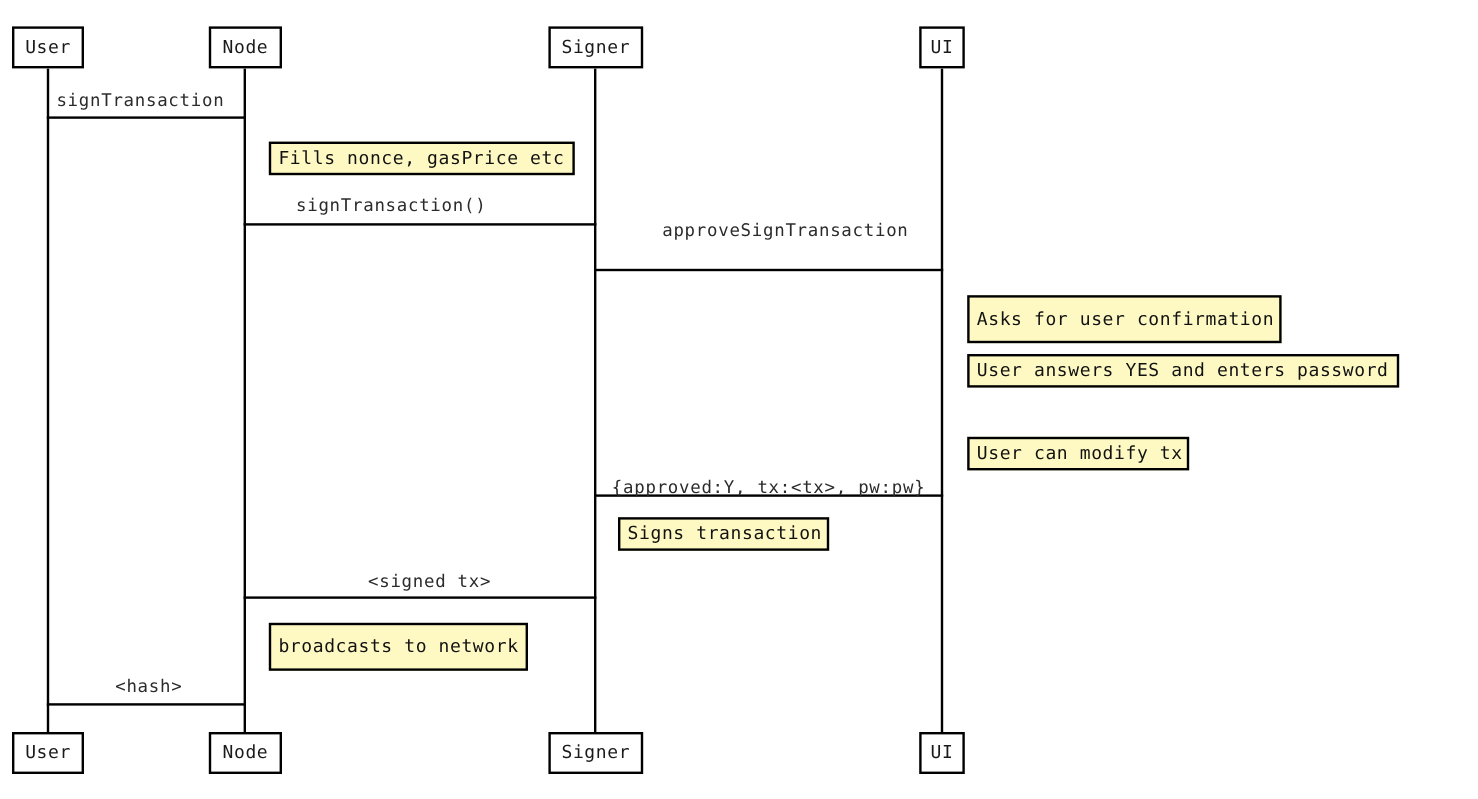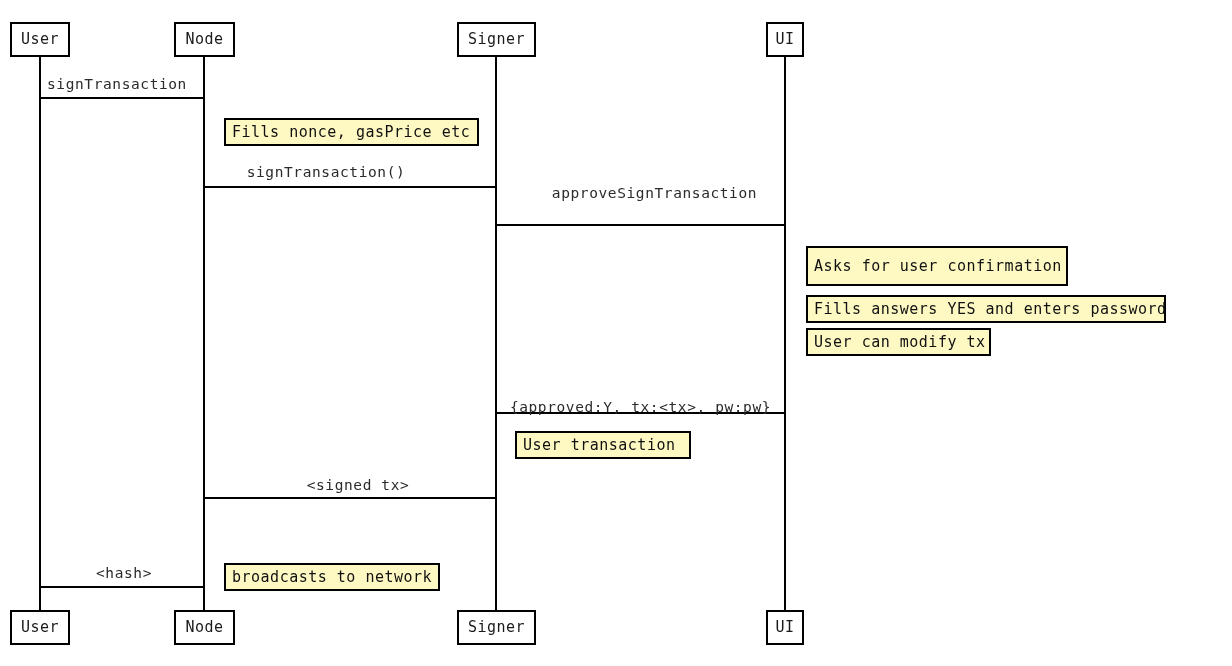--- a/index.html
+++ b/index.html
@@ -131,25 +131,25 @@
   <div class="msg-label centered" id="msglabel-m5" style="top: 478px; left: 204px; width: 308px;">&lt;signed tx&gt;</div>
   <div class="msg-label centered" id="msglabel-m6" style="top: 566px; left: 40px; width: 168px;">&lt;hash&gt;</div>
 
   <div class="note-box" id="note-n1" style="left: 224px; top: 118px; width: 255px; height: 28px;">
       <span class="note-text">Fills nonce, gasPrice etc</span>
     </div>
   <div class="note-box" id="note-n2" style="left: 806px; top: 246px; width: 262px; height: 40px;">
       <span class="note-text">Asks for user confirmation</span>
     </div>
   <div class="note-box" id="note-n3" style="left: 806px; top: 295px; width: 360px; height: 28px;">
-      <span class="note-text">Fills answers YES and enters password</span>
+      <span class="note-text">User answers YES and enters password</span>
     </div>
-  <div class="note-box" id="note-n4" style="left: 806px; top: 328px; width: 185px; height: 28px;">
+  <div class="note-box" id="note-n4" style="left: 806px; top: 364px; width: 185px; height: 28px;">
       <span class="note-text">User can modify tx</span>
     </div>
   <div class="note-box" id="note-n5" style="left: 515px; top: 431px; width: 176px; height: 28px;">
-      <span class="note-text">User transaction</span>
+      <span class="note-text">Signs transaction</span>
     </div>
-  <div class="note-box" id="note-n6" style="left: 224px; top: 519px; width: 216px; height: 28px; margin-top: 44px;">
+  <div class="note-box" id="note-n6" style="left: 224px; top: 519px; width: 216px; height: 40px;">
       <span class="note-text">broadcasts to network</span>
     </div>
 
 </div>
 
 </body></html>

